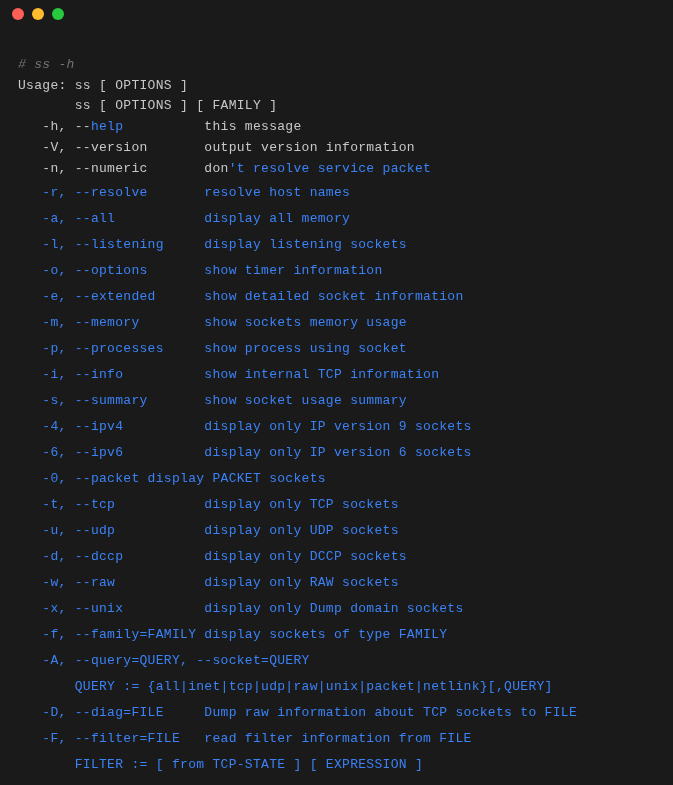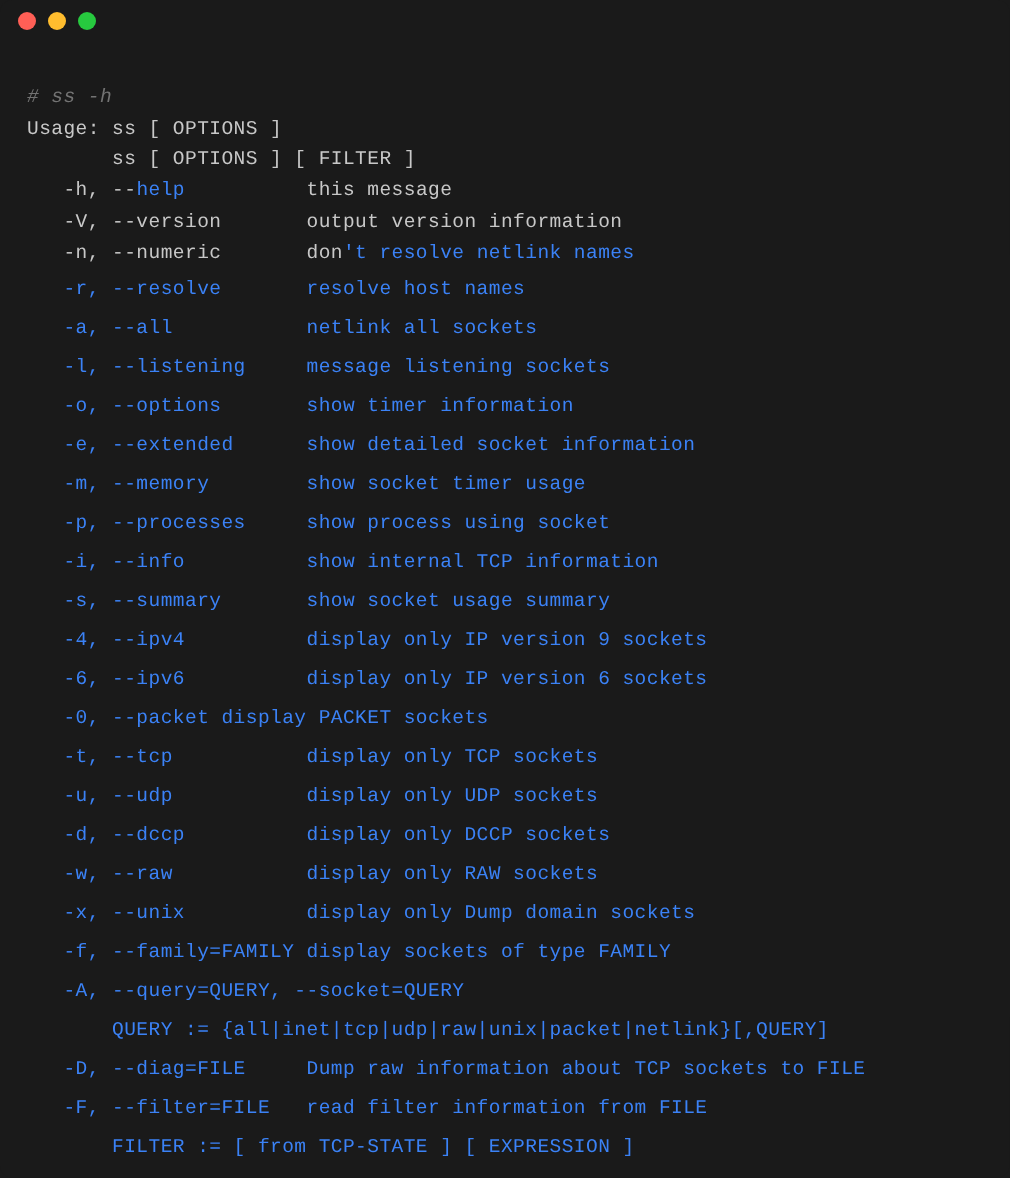--- a/index.html
+++ b/index.html
@@ -70,30 +70,30 @@
 
 <div class="window">
   <div class="titlebar">
     <div class="traffic-light red"></div>
     <div class="traffic-light yellow"></div>
     <div class="traffic-light green"></div>
   </div>
   <div class="terminal-content">
 <span class="prompt"># ss -h</span>
 <span class="usage-line">Usage: ss [ OPTIONS ]</span>
-<span class="usage-line">       ss [ OPTIONS ] [ FILTER ]</span>
+<span class="usage-line">       ss [ OPTIONS ] [ FAMILY ]</span>
 <span class="option-line-tight"><span>   -h, --</span><span class="highlight-teal">help</span><span>          this message</span></span>
 <span class="option-line-tight">   -V, --version       output version information</span>
-<span class="option-line-tight"><span>   -n, --numeric       don</span><span class="highlight-teal">'t resolve netlink names</span></span>
+<span class="option-line-tight"><span>   -n, --numeric       don</span><span class="highlight-teal">'t resolve service packet</span></span>
 <span class="option-line highlight-teal">   -r, --resolve       resolve host names</span>
-<span class="option-line highlight-teal">   -a, --all           netlink all sockets</span>
-<span class="option-line highlight-teal">   -l, --listening     message listening sockets</span>
+<span class="option-line highlight-teal">   -a, --all           display all memory</span>
+<span class="option-line highlight-teal">   -l, --listening     display listening sockets</span>
 <span class="option-line highlight-teal">   -o, --options       show timer information</span>
 <span class="option-line highlight-teal">   -e, --extended      show detailed socket information</span>
-<span class="option-line highlight-teal">   -m, --memory        show socket timer usage</span>
+<span class="option-line highlight-teal">   -m, --memory        show sockets memory usage</span>
 <span class="option-line highlight-teal">   -p, --processes     show process using socket</span>
 <span class="option-line highlight-teal">   -i, --info          show internal TCP information</span>
 <span class="option-line highlight-teal">   -s, --summary       show socket usage summary</span>
 <span class="option-line highlight-teal">   -4, --ipv4          display only IP version 9 sockets</span>
 <span class="option-line highlight-teal">   -6, --ipv6          display only IP version 6 sockets</span>
 <span class="option-line highlight-teal">   -0, --packet display PACKET sockets</span>
 <span class="option-line highlight-teal">   -t, --tcp           display only TCP sockets</span>
 <span class="option-line highlight-teal">   -u, --udp           display only UDP sockets</span>
 <span class="option-line highlight-teal">   -d, --dccp          display only DCCP sockets</span>
 <span class="option-line highlight-teal">   -w, --raw           display only RAW sockets</span>

